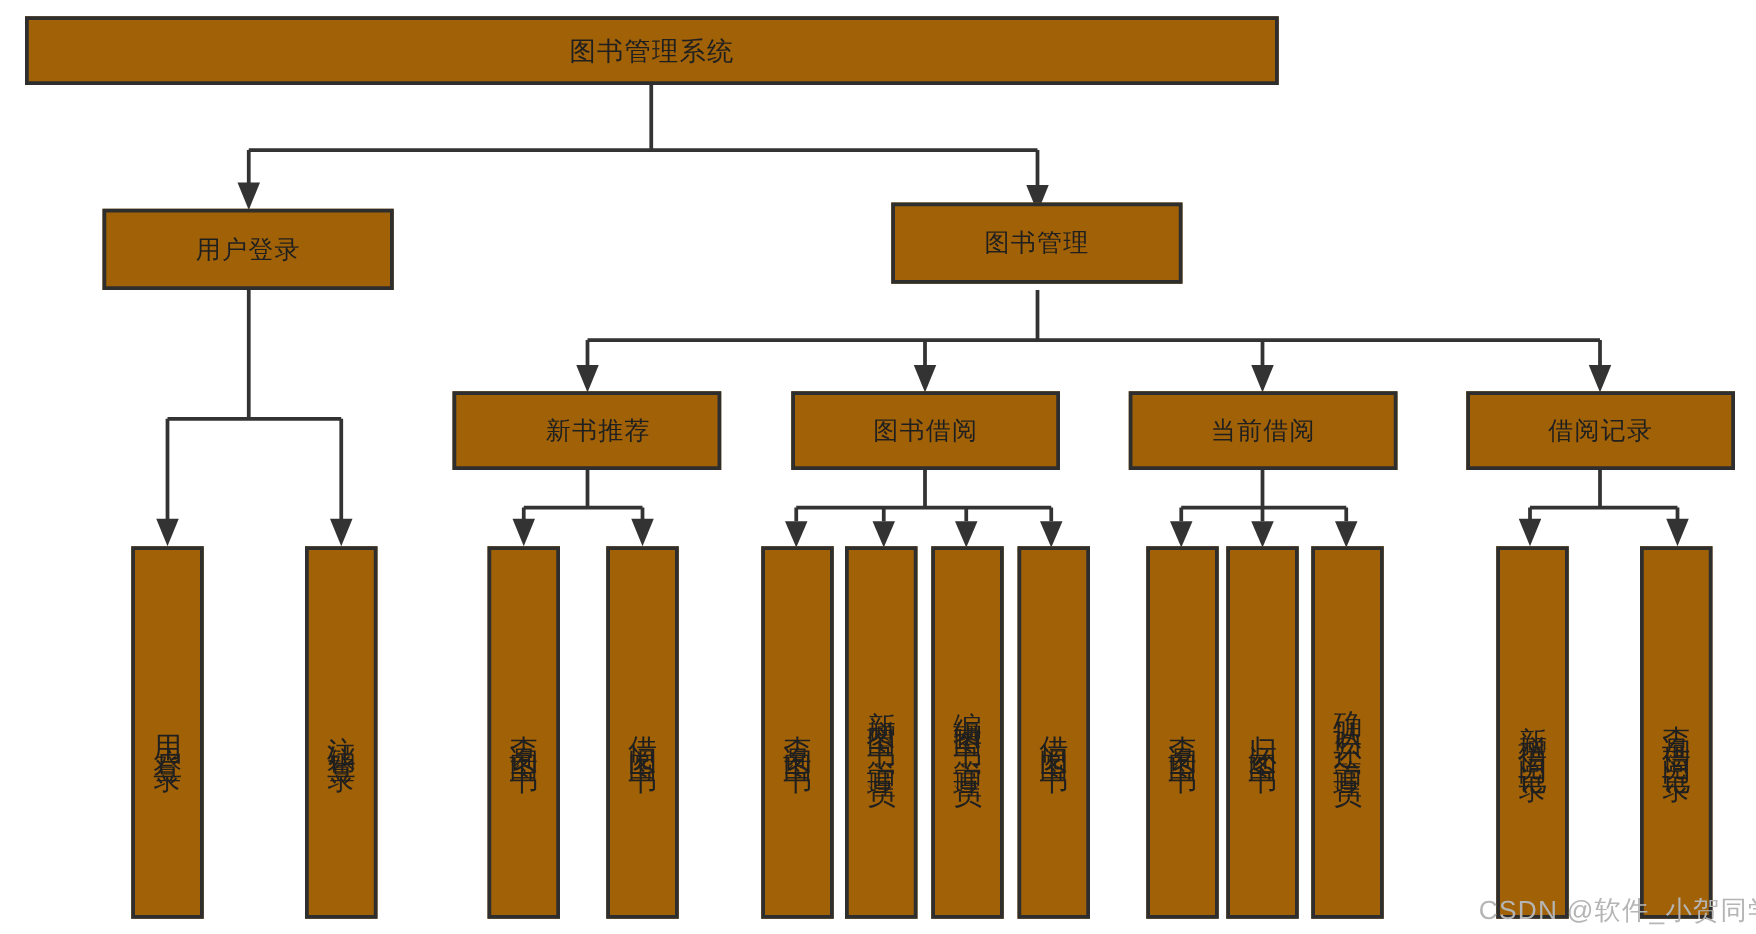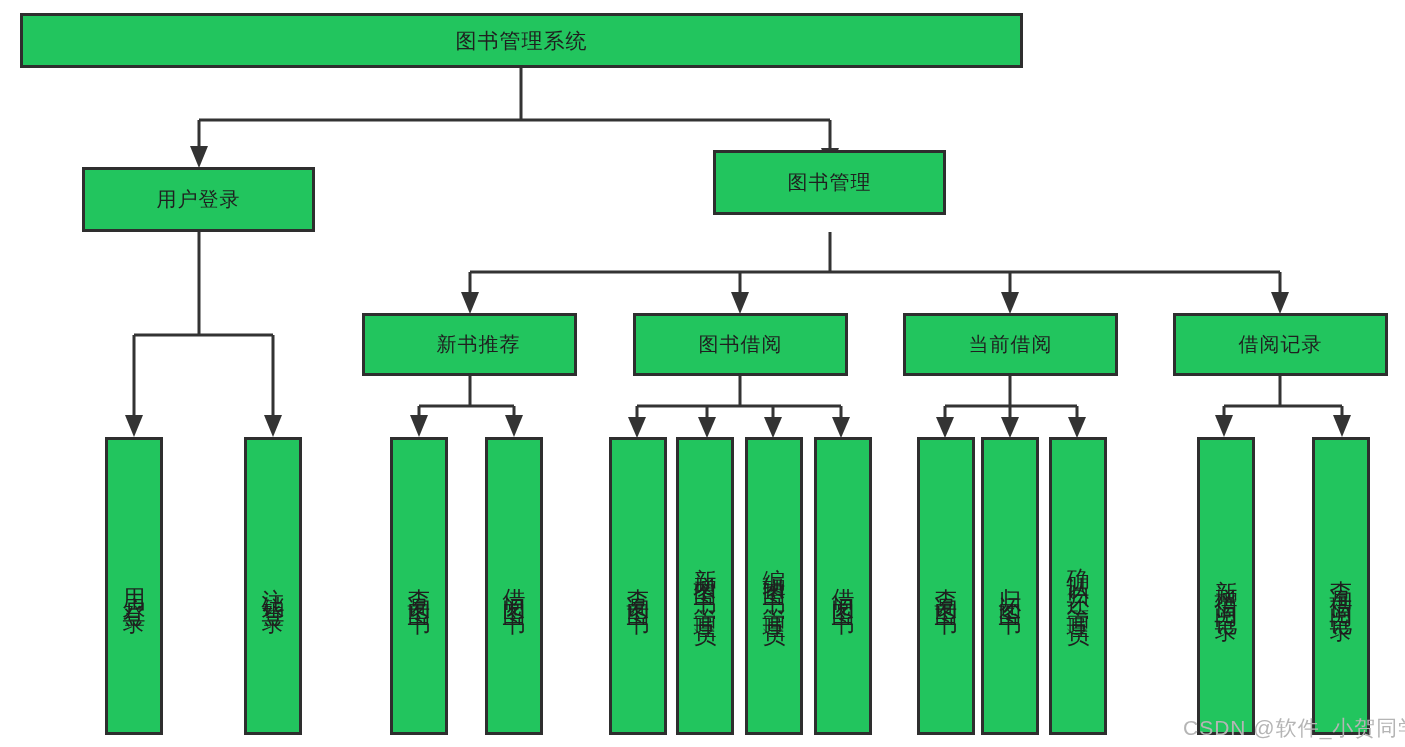--- a/index.html
+++ b/index.html
@@ -28,21 +28,21 @@
     fill: none;
   }
   .connectors polygon {
     fill: #333333;
     stroke: none;
   }
   .box {
     position: absolute;
     box-sizing: border-box;
     border: 3px solid #2e2e2e;
-    background: #22c55e;
+    background: #a16207;
     display: flex;
     align-items: center;
     justify-content: center;
     text-align: center;
   }
   .hbox {
     font-size: 20px;
     letter-spacing: 1px;
   }
   .rootbox {
@@ -108,21 +108,21 @@
     <polygon points="1068,417 1086,417 1077,438"></polygon>
 
     <path d="M1280,376 V406 M1224,406 H1342 M1224,406 V416 M1342,406 V416"></path>
     <polygon points="1215,415 1233,415 1224,437"></polygon>
     <polygon points="1333,415 1351,415 1342,437"></polygon>
   </svg>
 
   <div class="box hbox rootbox" style="left:20px; top:13px; width:1003px; height:55px;">图书管理系统</div>
 
   <div class="box hbox" style="left:82px; top:167px; width:233px; height:65px;">用户登录</div>
-  <div class="box hbox" style="left:713px; top:150px; width:233px; height:65px;">图书管理</div>
+  <div class="box hbox" style="left:713px; top:162px; width:233px; height:65px;">图书管理</div>
 
   <div class="box hbox" style="left:362px; top:313px; width:215px; height:63px;padding-left:18px;">新书推荐</div>
   <div class="box hbox" style="left:903px; top:313px; width:215px; height:63px;">当前借阅</div>
   <div class="box hbox" style="left:633px; top:313px; width:215px; height:63px;">图书借阅</div>
   <div class="box hbox" style="left:1173px; top:313px; width:215px; height:63px;">借阅记录</div>
 
   <div class="box vleaf" style="left:105px;">
     <span>用户登录</span>
   </div>
   <div class="box vleaf" style="left:244px;">

